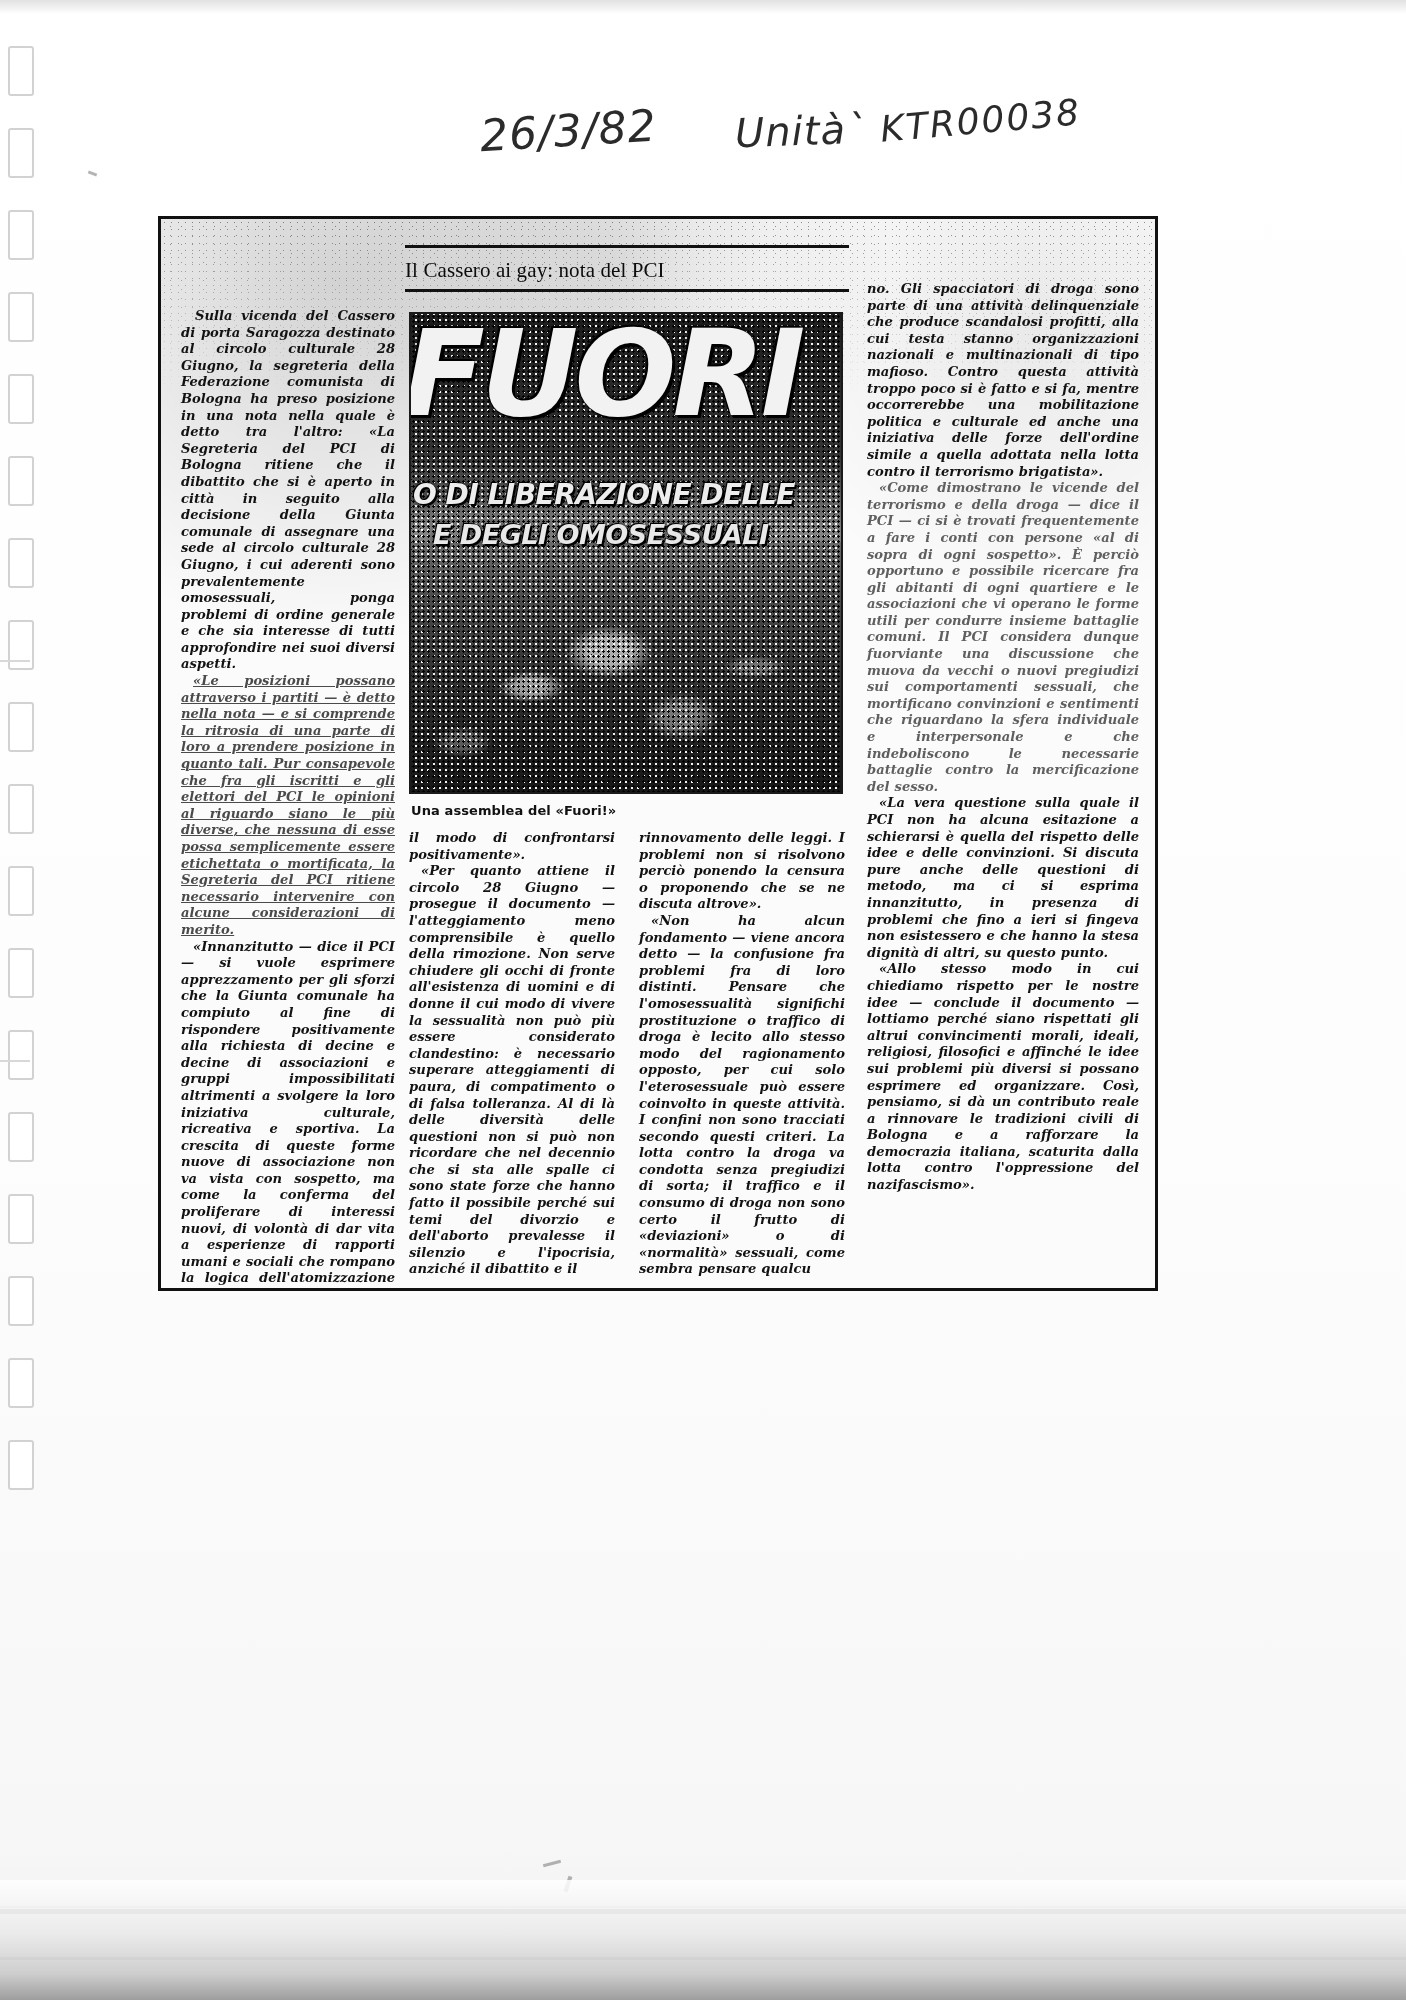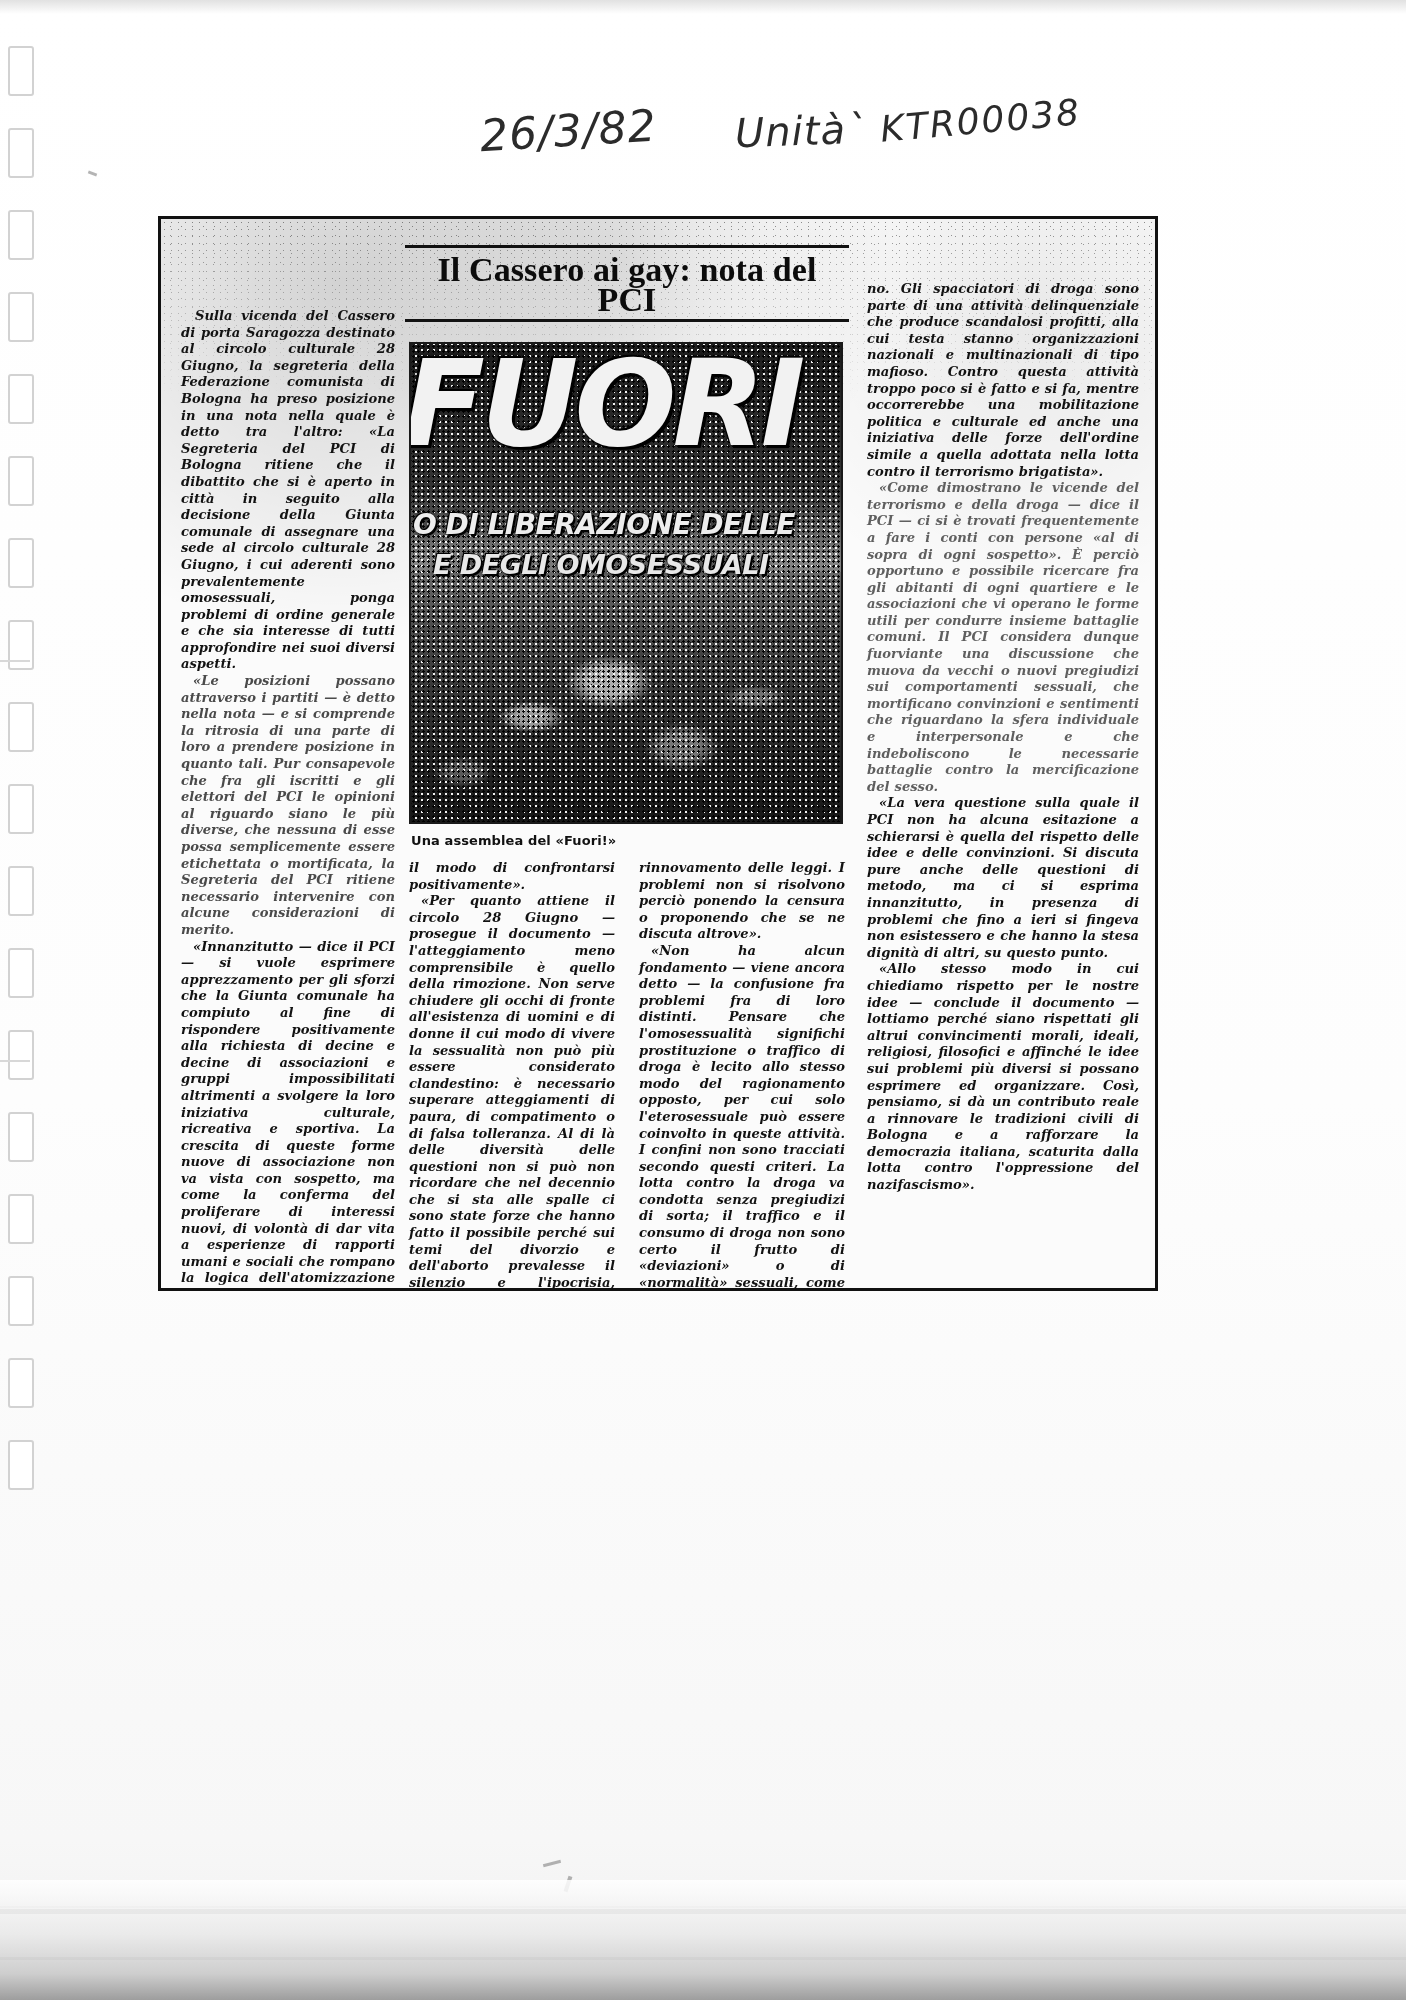--- a/index.html
+++ b/index.html
@@ -102,34 +102,33 @@
     font-size:13.1px;
     line-height:16.6px;
     text-align:justify;
     color:#121212;
     margin:0 0 0 0;
     -webkit-hyphens:auto;hyphens:auto;
     word-spacing:.5px;
   }
   .body-text + .body-text{ text-indent:12px; }
   .body-text.first{ text-indent:14px;margin-top:17px; }
-  .faded{ color:#4a4a4a; }
+  .faded{ color:#4a4a4a;text-decoration:underline; }
   .faded2{ color:#5f5f5f; }
 
   
   .kicker-wrap{ position:relative; margin:0 0 6px 0; }
   .rule-top{height:3px;background:#111;margin-bottom:7px;}
   .rule-bot{height:3px;background:#111;margin-top:4px;}
   .kicker{
     font-family:"Liberation Serif", serif;
-    font-weight:700;
-    font-size:34px;
+    font-weight:400;
+    font-size:21px;
     letter-spacing:.1px;
     color:#0c0c0c;
-    text-align:center;
     line-height:30px;
   }
   .headline{
     font-family:"DejaVu Serif", serif;
     font-style:italic;
     font-weight:700;
     font-size:45px;
     line-height:48px;
     letter-spacing:-.4px;
     color:#0a0a0a;

